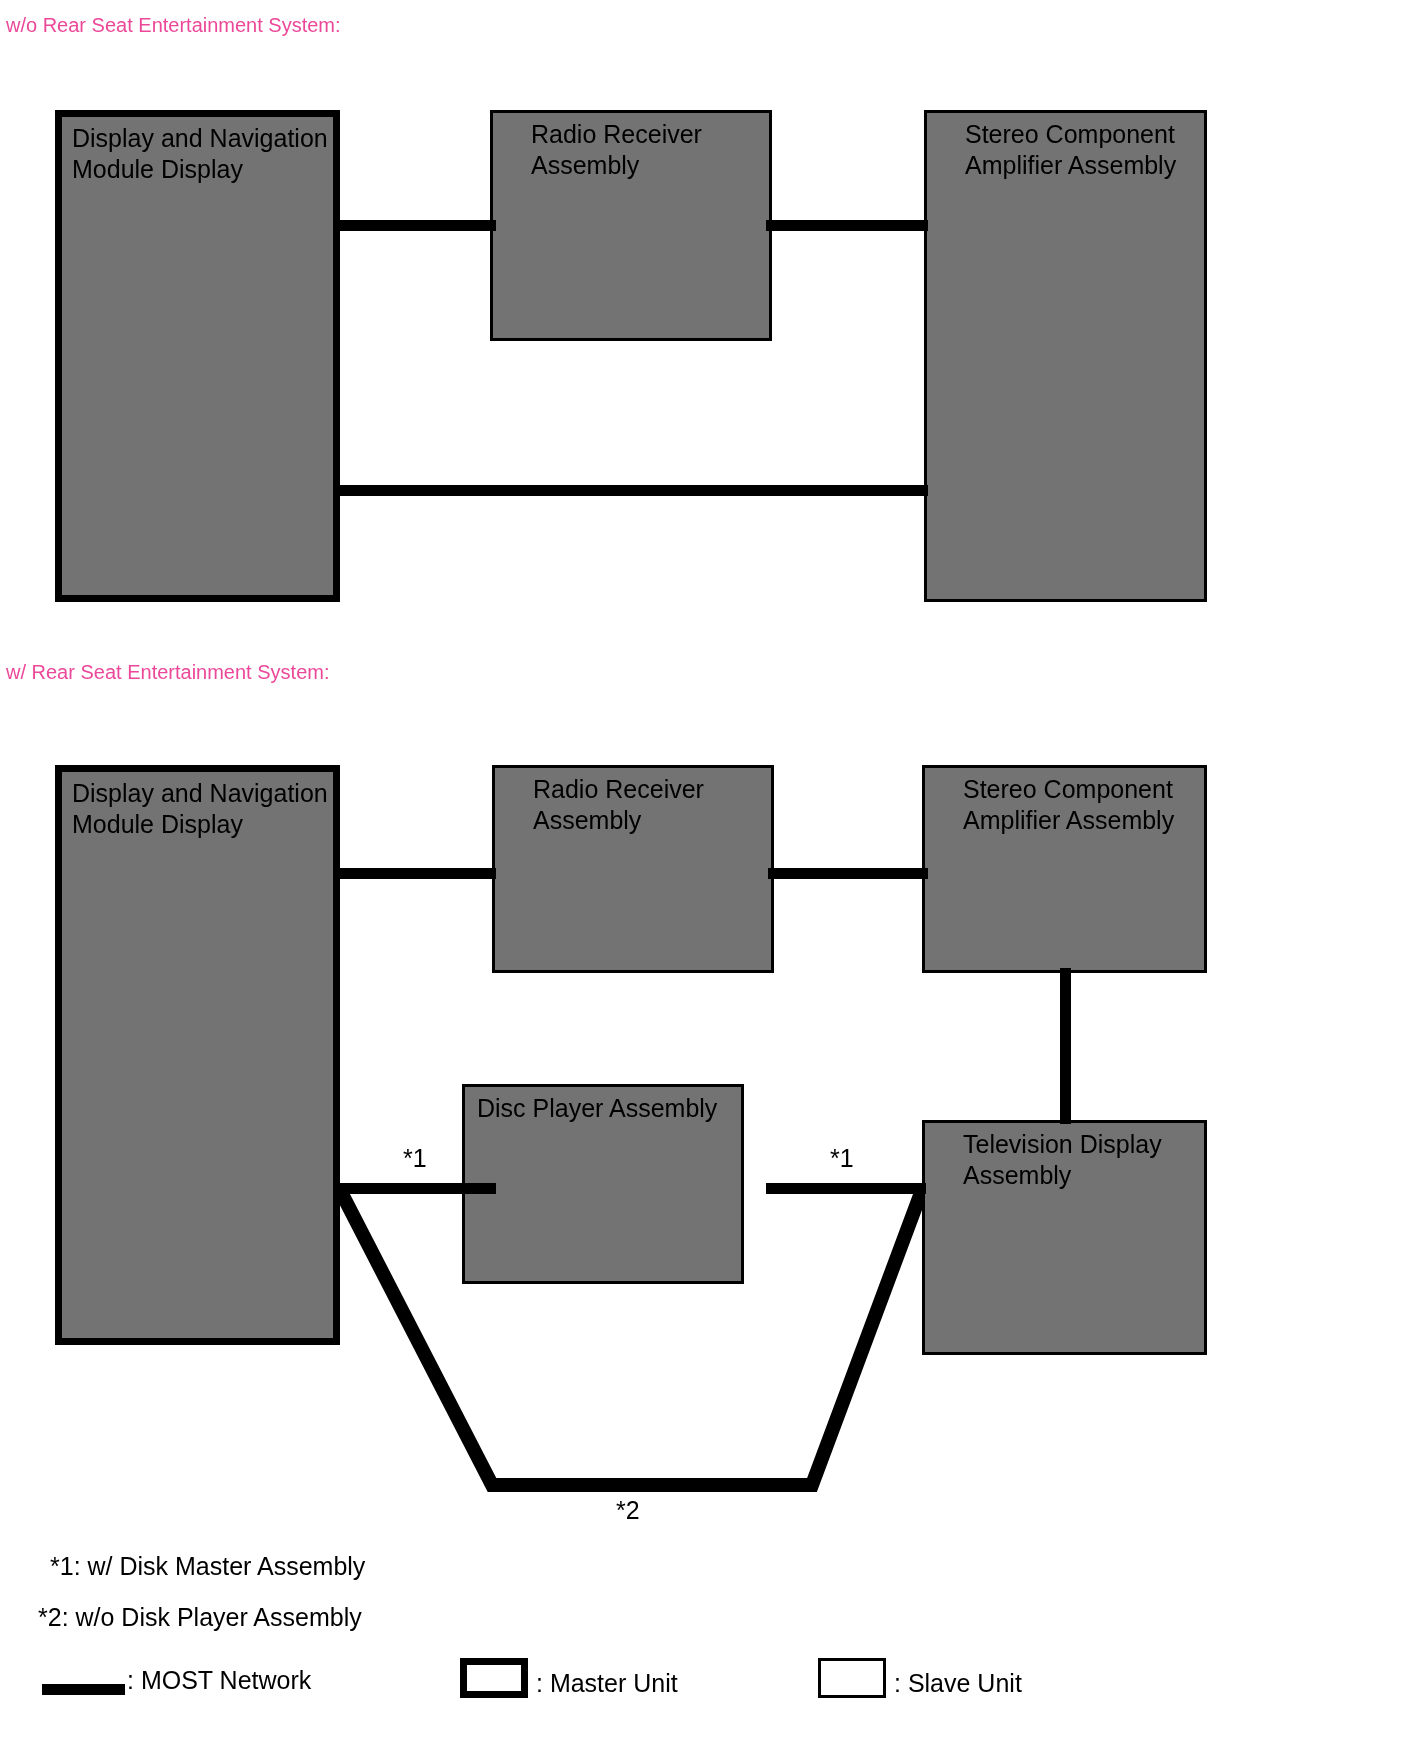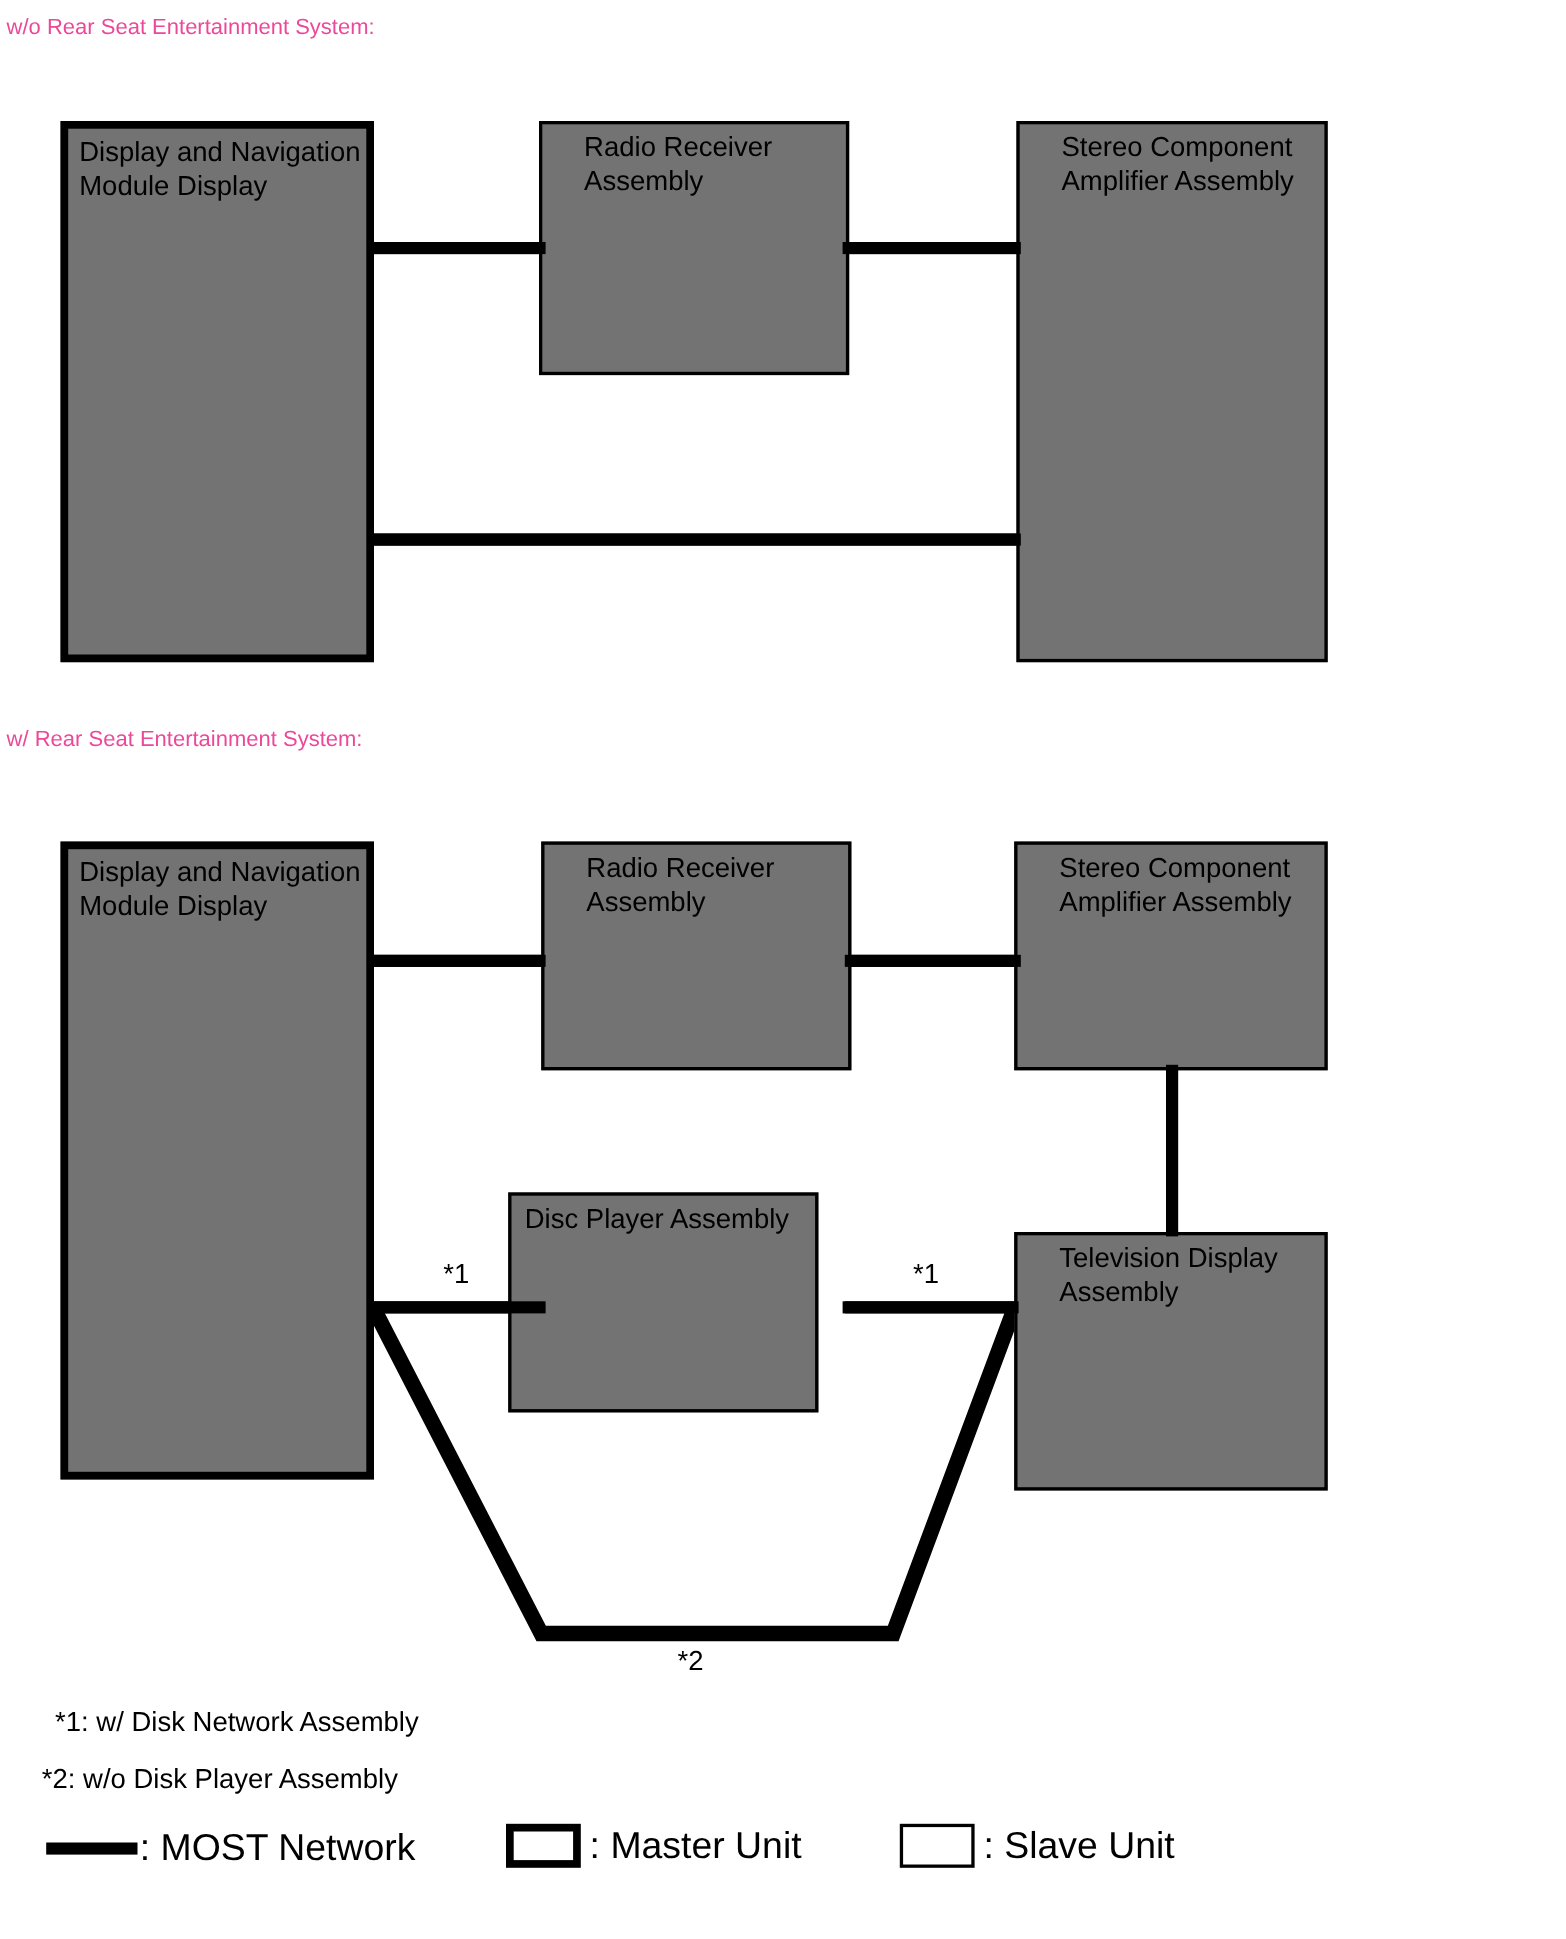--- a/index.html
+++ b/index.html
@@ -71,22 +71,22 @@
     position: absolute;
     font-size: 25px;
     line-height: 30px;
     white-space: nowrap;
   }
 
   
   .legend-row {
     position: absolute;
     display: flex;
-    align-items: center;
-    font-size: 34px;
+    align-items: flex-end;
+    font-size: 25px;
     line-height: 30px;
     white-space: nowrap;
   }
   .legend-line {
     width: 83px;
     height: 11px;
     background: #000;
     display: inline-block;
   }
   .legend-swatch-master {
@@ -183,21 +183,21 @@
   <div class="most-h" style="left:338px; top:868px; width:158px; height:11px;"></div>
   <div class="most-h" style="left:768px; top:868px; width:160px; height:11px;"></div>
   <div class="most-v" style="left:1060px; top:968px; width:11px; height:156px;"></div>
   <div class="most-h" style="left:338px; top:1183px; width:158px; height:11px;"></div>
   <div class="most-h" style="left:768px; top:1183px; width:158px; height:11px;"></div>
 
   <div class="note" style="left:403px; top:1143px;">*1</div>
   <div class="note" style="left:830px; top:1143px;">*1</div>
   <div class="note" style="left:616px; top:1495px;">*2</div>
 
-  <div class="note" style="left:50px; top:1551px;">*1: w/ Disk Network Assembly</div>
+  <div class="note" style="left:50px; top:1551px;">*1: w/ Disk Master Assembly</div>
   <div class="note" style="left:38px; top:1602px;">*2: w/o Disk Player Assembly</div>
 
   <div class="legend-row" style="left:42px; top:1665px;">
     <span class="legend-line"></span>
     <span class="legend-text">: MOST Network</span>
   </div>
 
   <div class="legend-row" style="left:460px; top:1658px;">
     <span class="legend-swatch-master"></span>
     <span class="legend-text" style="margin-left:8px;">: Master Unit</span>

